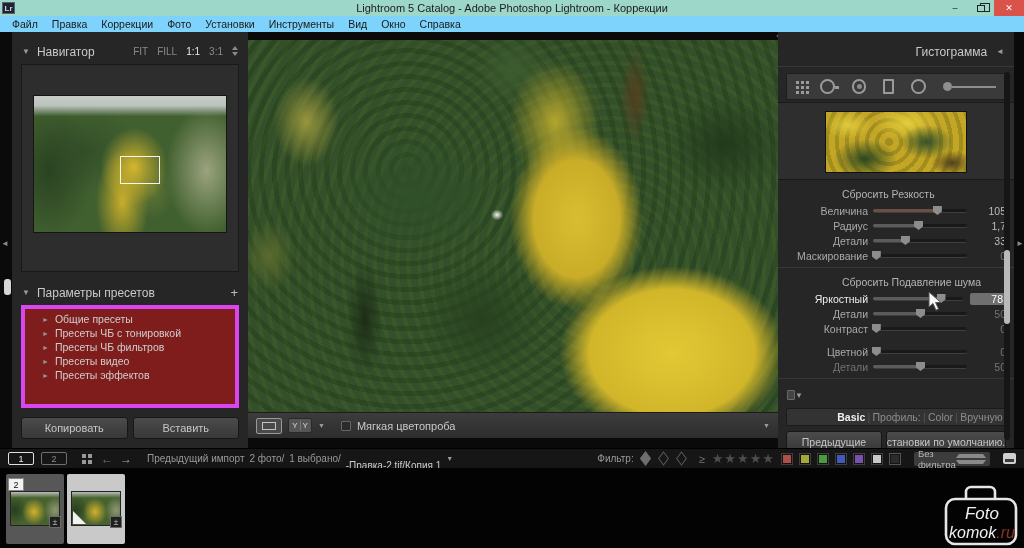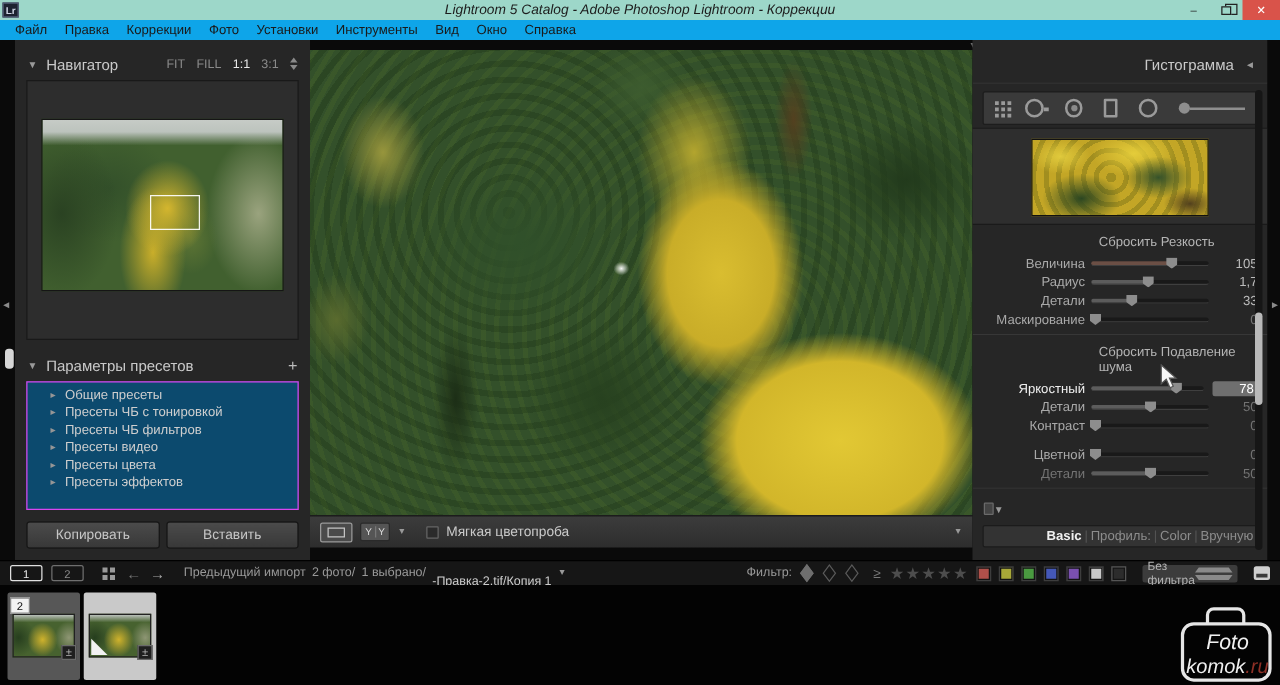--- a/index.html
+++ b/index.html
@@ -2,29 +2,29 @@
 <html><head>
 <meta charset="utf-8">
 <style>
   * { margin:0; padding:0; box-sizing:border-box; font-family:"Liberation Sans", sans-serif; }
   html,body { background:#000; }
   .app { position:relative; width:1024px; height:548px; overflow:hidden; background:#0a0a0a; }
 
   
   .titlebar { height:16px; background:#9dd7c9; display:flex; align-items:center; position:relative; }
   .lr-logo { width:13px; height:12px; margin-left:2px; background:#1d2330; color:#cfd6e4; font-size:8px; font-weight:bold; display:flex; align-items:center; justify-content:center; border:1px solid #55617a; }
-  .win-title { position:absolute; left:0; right:0; text-align:center; font-size:11px; color:#1c1c1c;font-style:italic; }
+  .win-title { position:absolute; left:0; right:0; text-align:center; font-size:11px; color:#1c1c1c; }
   .win-btns { margin-left:auto; display:flex; align-items:center; height:100%; z-index:2; }
   .win-btn { width:26px; height:100%; display:flex; align-items:center; justify-content:center; font-size:9px; color:#222; }
   .win-btn.close { background:#d9534a; color:#fff; width:30px; }
   .restore-glyph { width:8px; height:7px; border:1px solid #222; position:relative; background:#9dd7c9; }
   .restore-glyph:before { content:""; position:absolute; left:2px; top:-3px; width:8px; height:7px; border:1px solid #222; z-index:-1; }
 
   
-  .menubar { height:16px; background:#0ea5e9; display:flex; align-items:center; padding-left:6px; gap:2px; }
+  .menubar { height:16px; background:#7dd3fc; display:flex; align-items:center; padding-left:6px; gap:2px; }
   .menu-item { font-size:10.5px; color:#1a1a1a; padding:0 6px; line-height:16px; }
 
   
   .workspace { height:416px; display:flex; background:#0a0a0a; }
   .edge { width:12px; background:#0a0a0a; position:relative; }
   .edge.right { width:10px; }
   .edge-arrow { position:absolute; left:1px; color:#8a8a8a; font-size:8px; }
   .edge-scroll { position:absolute; right:1px; width:7px; border-radius:3px; background:#d6d6d6; }
 
   .panel { background:#262626; color:#c4c4c4; }
@@ -48,21 +48,21 @@
       radial-gradient(ellipse 48px 55px at 52% 52%, #d4b62e 0%, rgba(212,182,46,0) 70%),
       radial-gradient(ellipse 38px 75px at 46% 78%, #c9ae2a 0%, rgba(201,174,42,0) 70%),
       radial-gradient(ellipse 30px 40px at 62% 70%, #5d7434 0%, rgba(93,116,52,0) 70%),
       radial-gradient(ellipse 55px 85px at 90% 55%, #9aa37e 0%, rgba(154,163,126,0) 75%),
       radial-gradient(ellipse 60px 90px at 8% 55%, #2a4222 0%, rgba(42,66,34,0) 75%),
       radial-gradient(ellipse 70px 60px at 28% 40%, #33502a 0%, rgba(51,80,42,0) 72%),
       #42603046;
     background-color:#41602f; }
   .nav-rect { position:absolute; left:86px; top:60px; width:40px; height:28px; border:1px solid rgba(255,255,255,.92); }
 
-  .preset-list { margin:3px 9px 0 9px; height:103px; background:#0c4a6e; border:1px solid #d946ef; padding-top:3px; }
+  .preset-list { margin:3px 9px 0 9px; height:103px; background:#7f1d1d; border:4px solid #d946ef; padding-top:3px; }
   .preset-item { display:flex; align-items:center; height:14px; padding-left:17px; font-size:10.5px; color:#cecece; }
   .preset-item .tri { font-size:7px; margin-right:6px; color:#969696; }
 
   .btn-row { display:flex; gap:5px; margin:9px 9px 0 9px; }
   .lr-btn { flex:1; height:22px; border:1px solid #171717; border-radius:3px; background:linear-gradient(#4b4b4b,#383838); color:#c6c6c6; font-size:11px; display:flex; align-items:center; justify-content:center; }
 
   
   .center { width:530px; display:flex; flex-direction:column; background:#0a0a0a; position:relative; }
   .center-topstrip { height:8px; position:relative; }
   .reveal-tri { position:absolute; right:-4px; top:1px; color:#6e6e6e; font-size:7px; }
@@ -110,21 +110,21 @@
   .detail-img { width:142px; height:62px; margin:8px auto 0; border:1px solid #111;
     background-color:#c3a626;
     background-image:
       radial-gradient(ellipse 45px 28px at 28% 78%, #2b4621 0%, rgba(43,70,33,0) 70%),
       radial-gradient(ellipse 38px 24px at 72% 50%, #35522a 0%, rgba(53,82,42,0) 70%),
       radial-gradient(ellipse 30px 18px at 90% 85%, #51401d 0%, rgba(81,64,29,0) 70%),
       radial-gradient(ellipse 34px 20px at 16% 22%, #e0ca3c 0%, rgba(224,202,60,0) 70%),
       radial-gradient(ellipse 48px 26px at 58% 18%, #e4cc3a 0%, rgba(228,204,58,0) 70%),
       repeating-radial-gradient(circle at 45% 50%, rgba(60,70,10,.25) 0 4px, rgba(0,0,0,0) 4px 10px); }
 
-  .sect-head { font-size:10.5px; color:#b4b4b4; margin:8px 0 3px 101px; }
+  .sect-head { font-size:10.5px; color:#b4b4b4; margin:8px 0 3px 64px; }
   .srow { display:flex; align-items:flex-end; height:14px; margin:1px 8px 0 8px; gap:5px; }
   .slbl { width:82px; text-align:right; font-size:10.5px; color:#a9a9a9; white-space:nowrap; }
   .srow.hl .slbl { color:#eee; }
   .srow.dim .slbl, .srow.dim .sval { color:#737373; }
   .sval.dimv { color:#737373; }
   .strack { flex:1; height:13px; position:relative; }
   .strack:before { content:""; position:absolute; left:0; right:0; top:5px; height:3px; background:#191919; border-bottom:1px solid #3f3f3f; border-radius:2px; }
   .sfill { position:absolute; left:0; top:5px; height:3px; width:var(--pos); background:#5c5c5c; border-radius:2px; }
   .srow.amount .sfill { background:#6b4f45; }
   .sthumb { position:absolute; top:2px; left:calc(var(--pos) - 4px); width:9px; height:9px; background:#8d8d8d; clip-path:polygon(0 0,100% 0,100% 62%,50% 100%,0 62%); }
@@ -262,24 +262,20 @@
         <div class="preset-item">
             <span class="tri">►</span>
             <span>Пресеты ЧБ фильтров</span>
           </div>
         <div class="preset-item">
             <span class="tri">►</span>
             <span>Пресеты видео</span>
           </div>
         <div class="preset-item">
             <span class="tri">►</span>
-            <span>Пресеты цвета</span>
-          </div>
-        <div class="preset-item">
-            <span class="tri">►</span>
             <span>Пресеты эффектов</span>
           </div>
       </div>
       <div class="btn-row">
         <div class="lr-btn">Копировать</div>
         <div class="lr-btn">Вставить</div>
       </div>
     </div>
 
     <div class="center">
@@ -408,20 +404,24 @@
         <span class="tri" style="margin:0;">▼</span>
       </div>
       <div class="lens-tabs">
         <span class="active">Basic</span>
           <span class="sep">|</span>
         <span>Профиль:</span>
           <span class="sep">|</span>
         <span>Color</span>
           <span class="sep">|</span>
         <span>Вручную</span>
+      </div>
+      <div class="lens-btns">
+        <div class="lr-btn b1">Предыдущие</div>
+        <div class="lr-btn b2">становки по умолчанию.</div>
       </div>
 
       <div class="rp-scroll-track"></div>
       <div class="rp-scroll-thumb"></div>
     </div>
 
     <div class="edge right">
       <span class="edge-arrow" style="top:207px;left:2px;">►</span>
     </div>
   </div>

